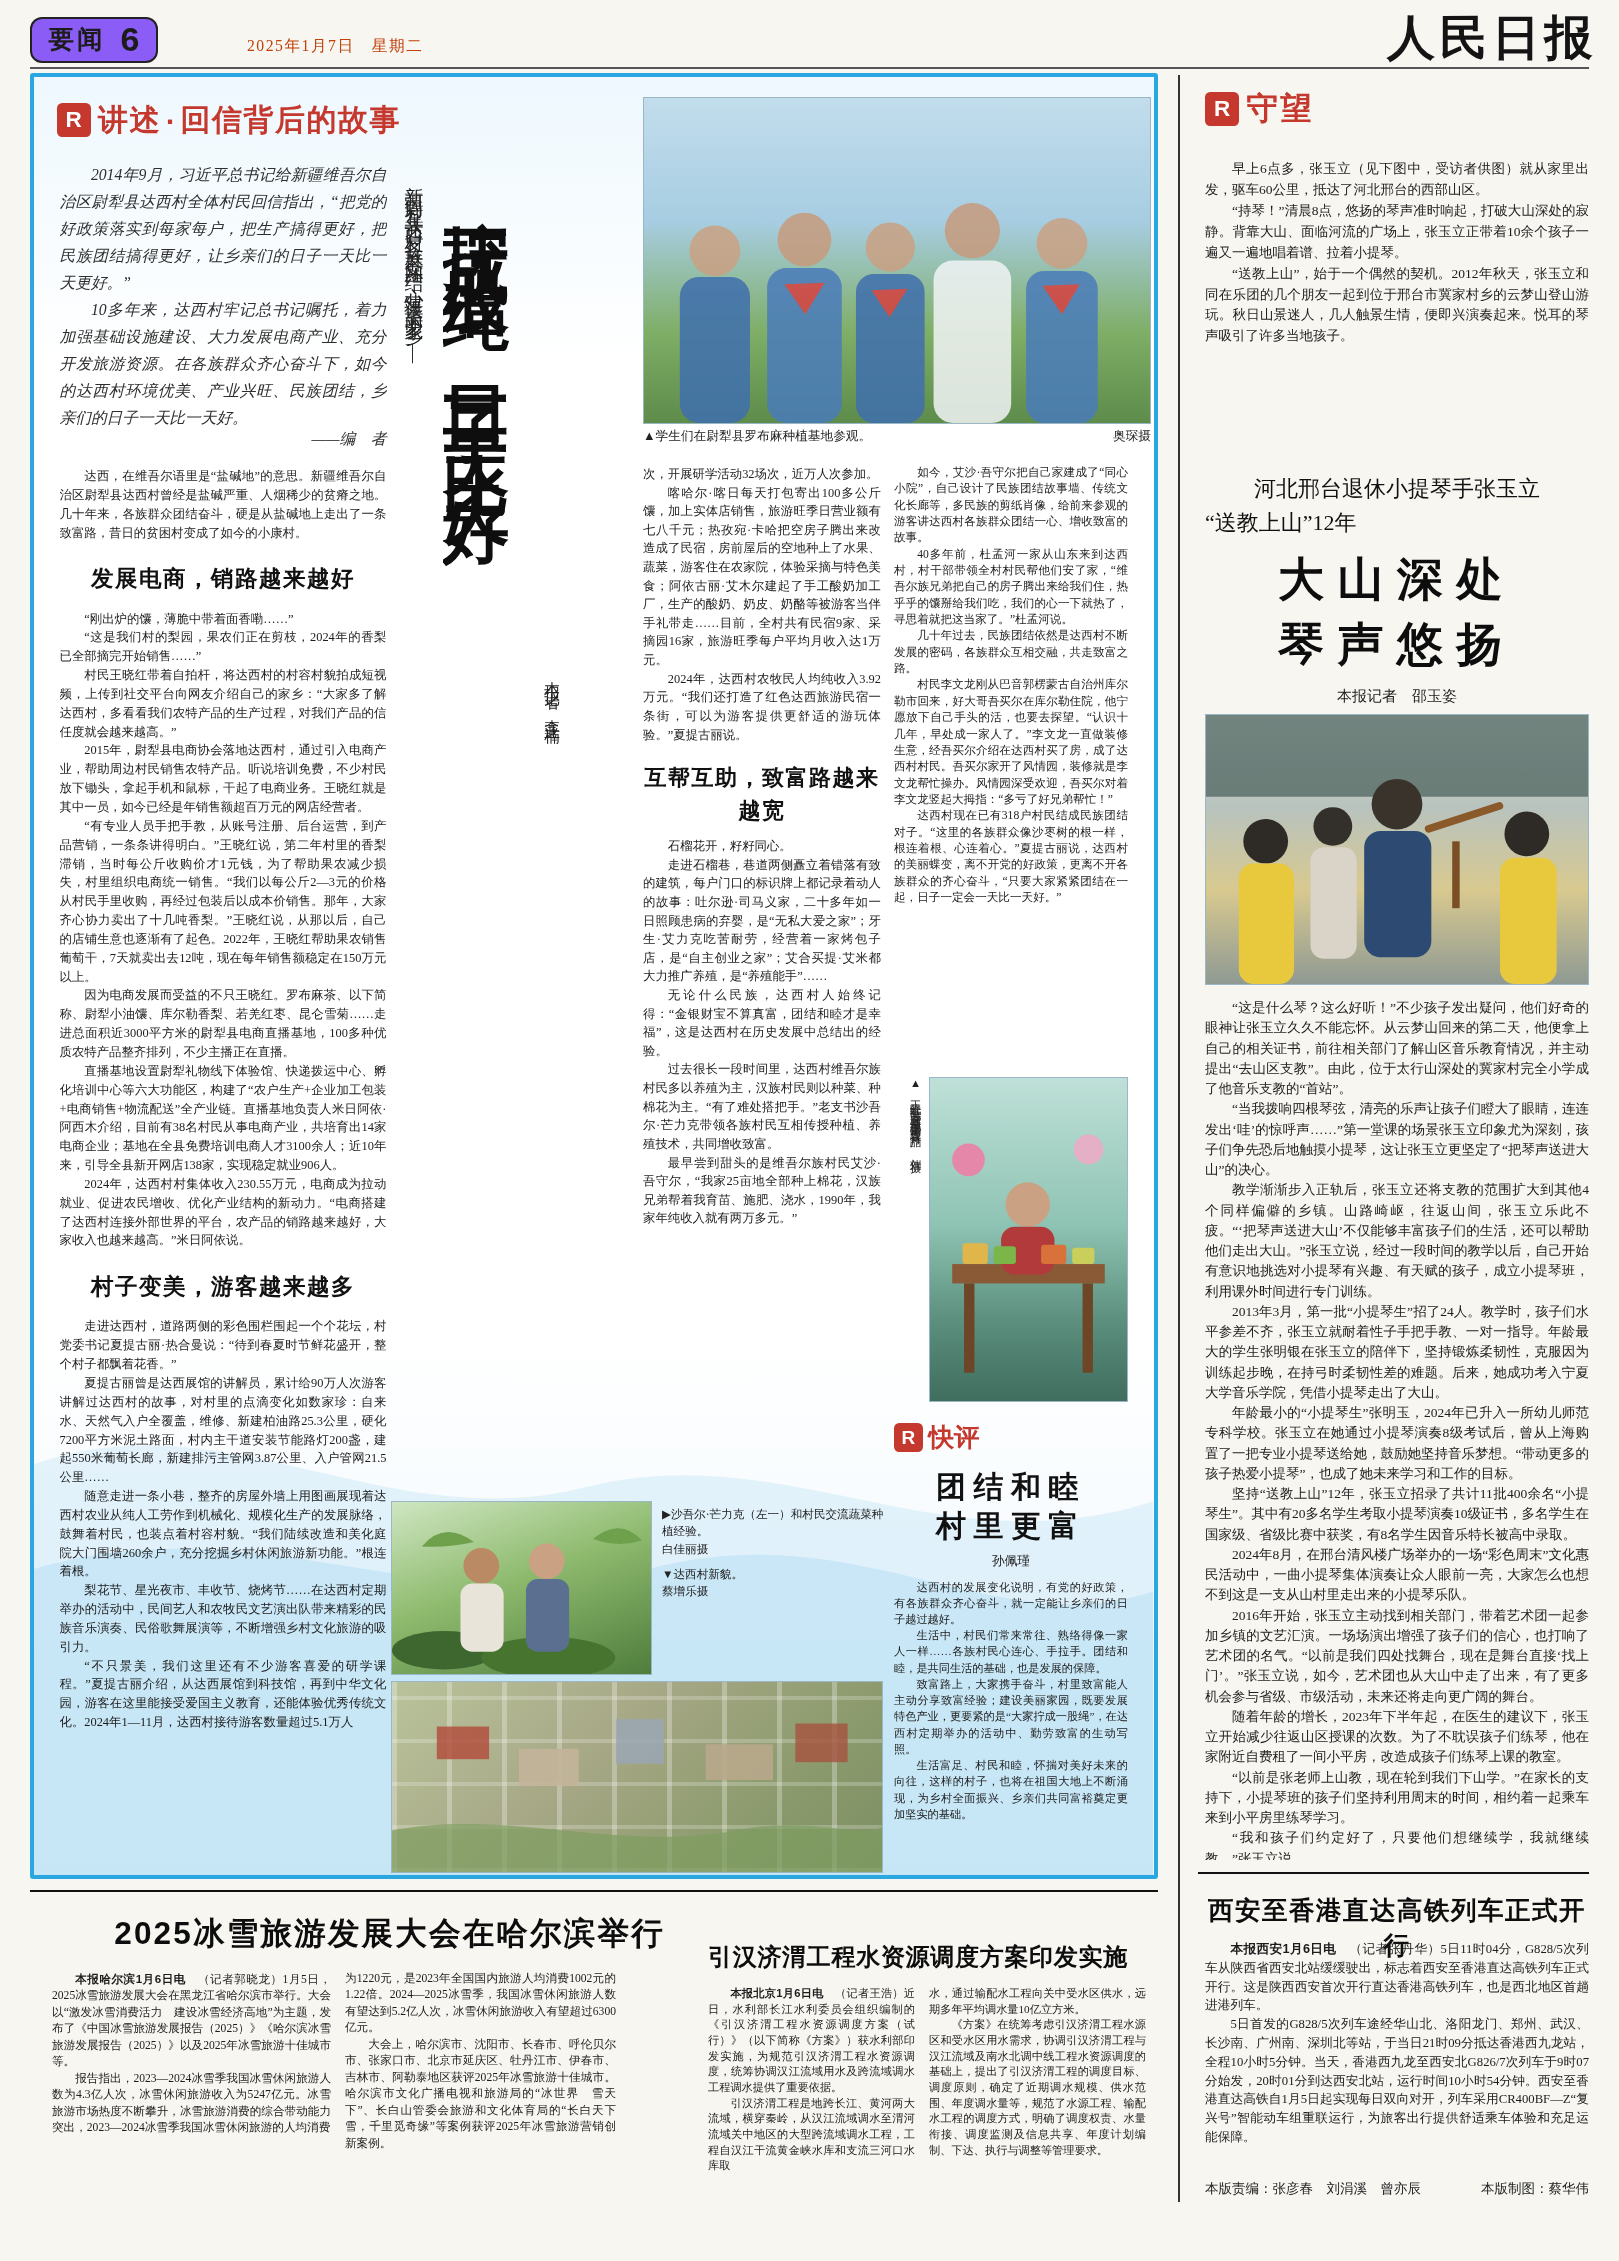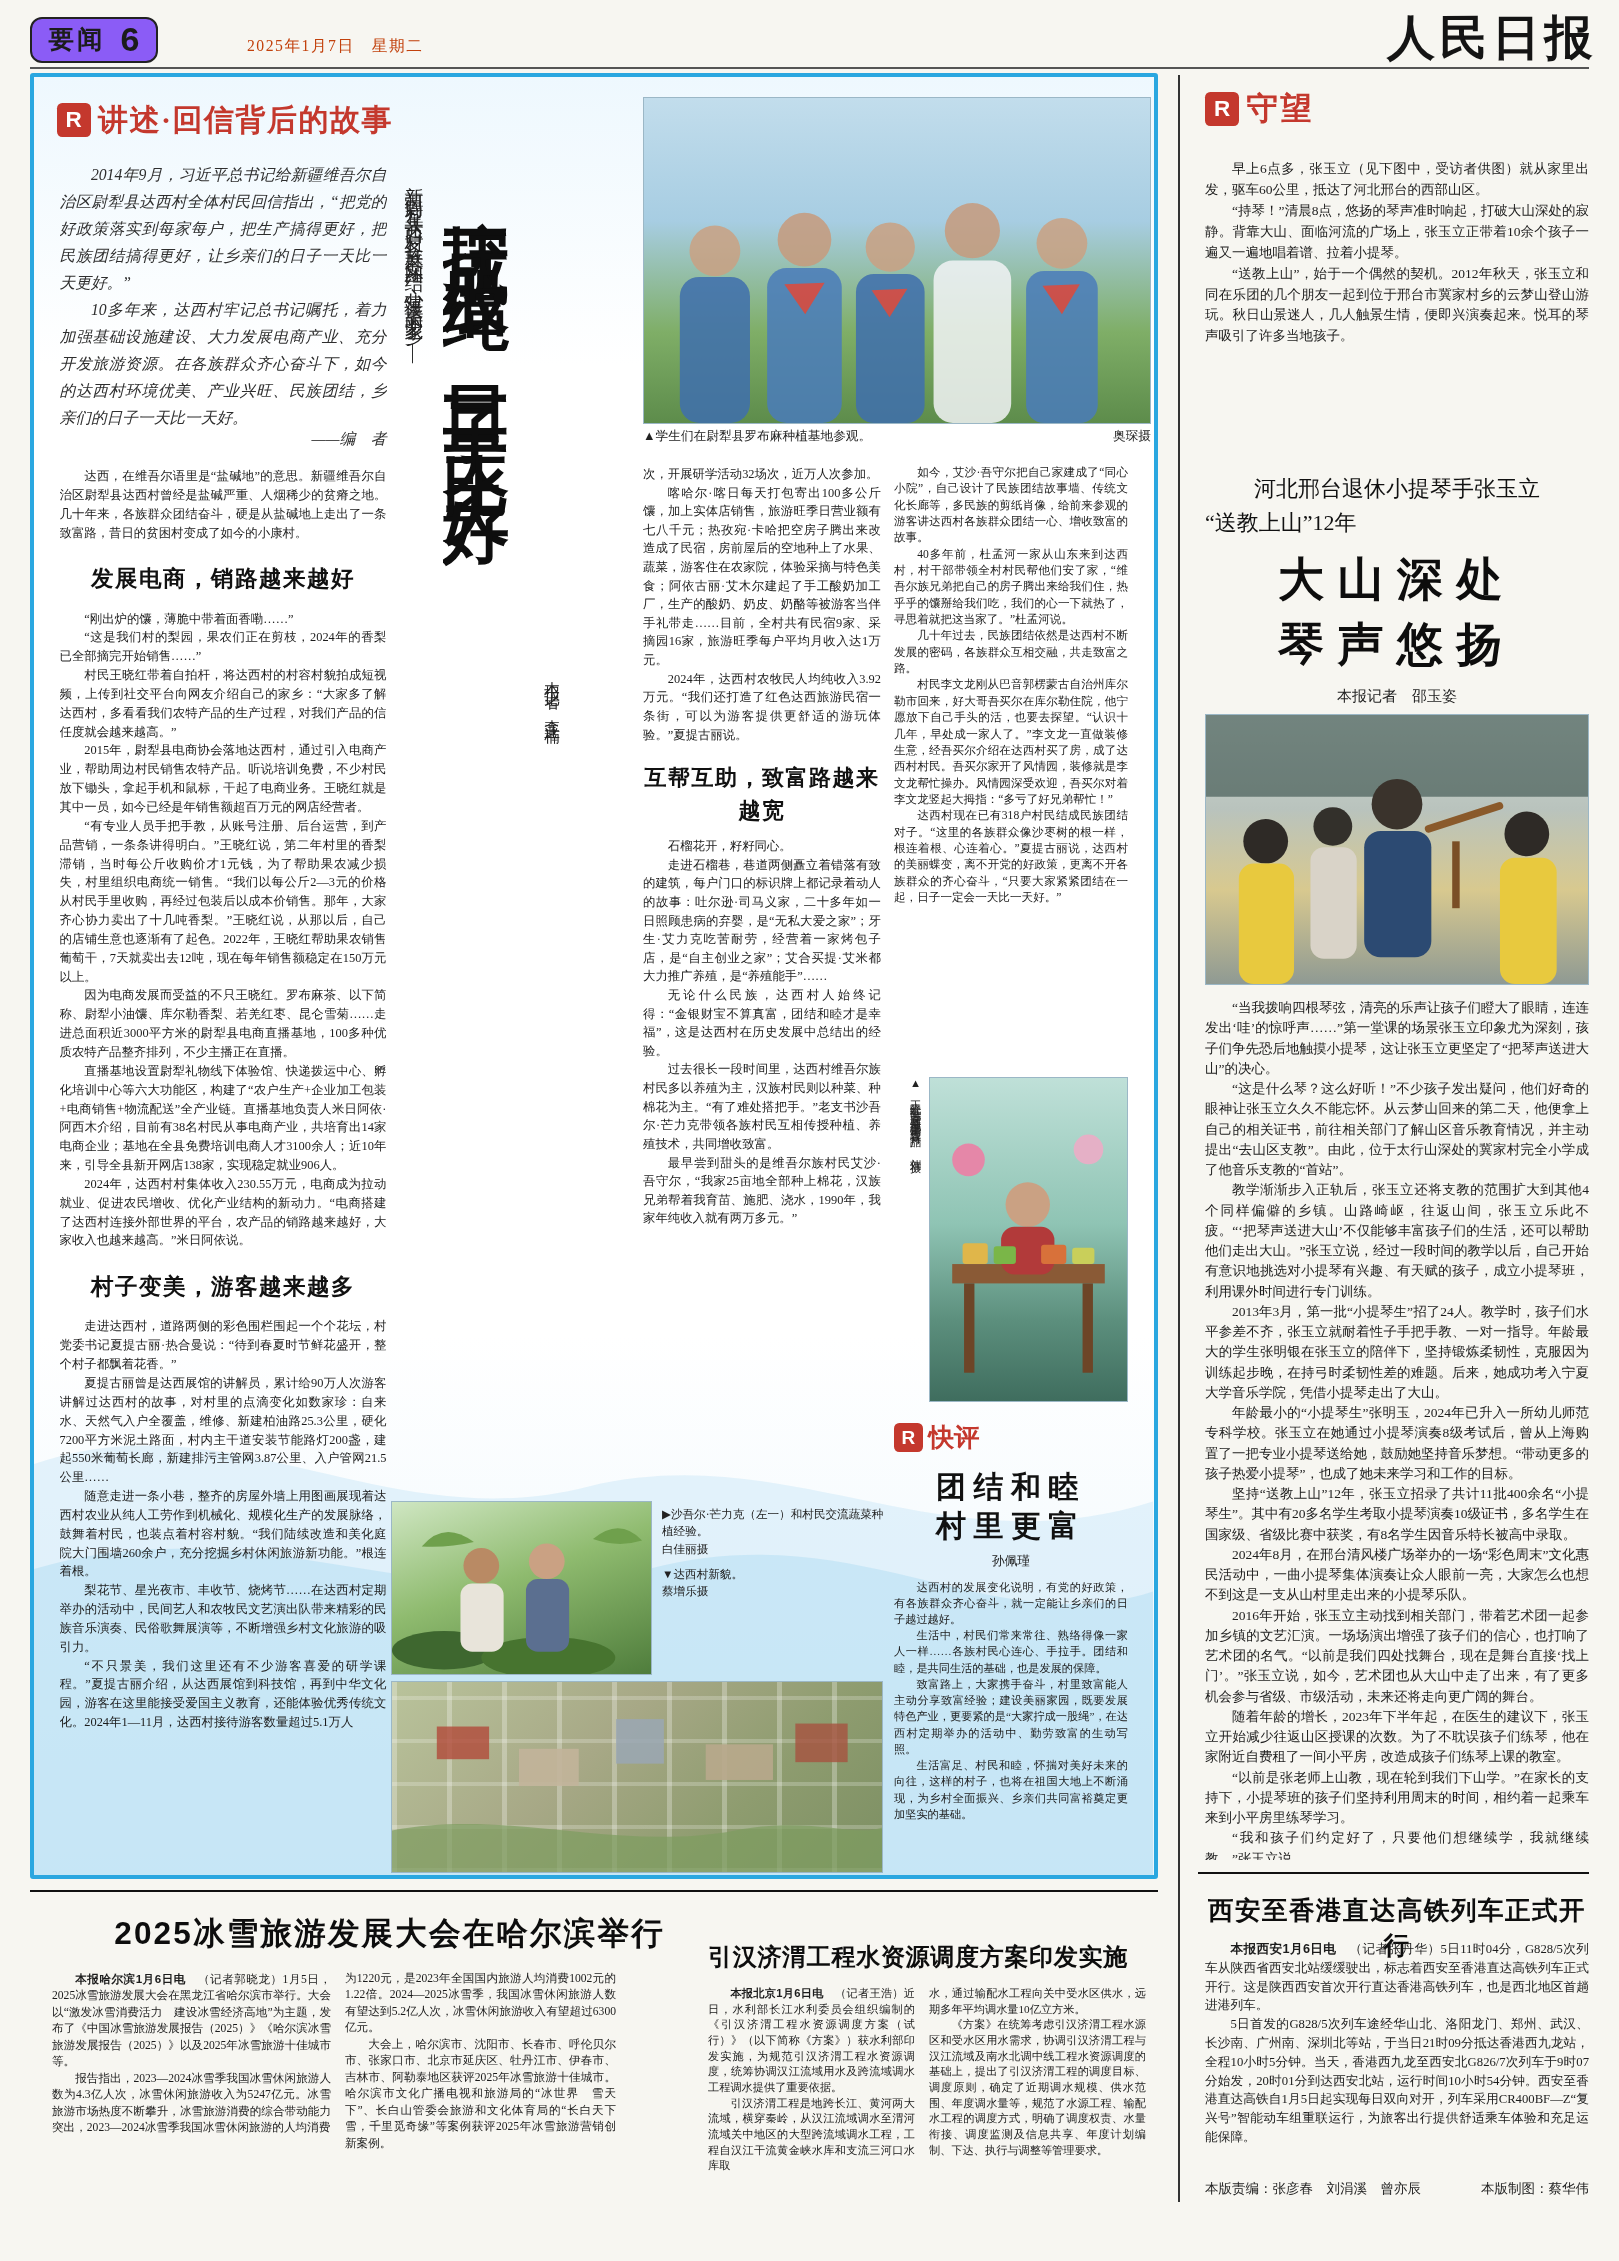--- a/index.html
+++ b/index.html
@@ -10,21 +10,21 @@
   .clip { overflow:hidden; }
   p { text-indent:2em; text-align:justify; line-height:inherit; }
   p.cont { text-indent:0; }
   p b { font-family:"Liberation Sans",sans-serif; }
   h3.sec-head { font-family:"Liberation Sans",sans-serif; font-weight:700; text-align:center;
                 font-size:22.5px; margin:19.5px 0 13.5px; letter-spacing:1.5px; color:#111; }
   .vtext { writing-mode:vertical-rl; }
   .rchip { display:inline-flex; align-items:center; justify-content:center;
            background:#c4382d; color:#fff; border-radius:5.2px;
            font-family:"Liberation Sans",sans-serif; font-weight:700; }
-  .redlabel { color:#c4382d; font-family:Liberation Serif, serif; font-weight:700; }
+  .redlabel { color:#c4382d; font-family:Liberation Mono, monospace; font-weight:700; }
 
   
   #header-box { left:30px; top:16.5px; height:46px; border:2.2px solid #222; border-radius:12px;
                 display:flex; align-items:center; gap:15px; padding:0 16.5px; background:#8b5cf6; }
   #header-box .sec { font-family:"Liberation Sans",sans-serif; font-weight:700; font-size:25.5px; letter-spacing:3px;}
   #header-box .num { font-family:"Liberation Sans",sans-serif; font-weight:700; font-size:34px; }
   #date-line { left:247px; top:36px; font-size:15.7px; letter-spacing:1.5px; color:#c2410c; }
   #masthead { left:1327px; top:6px; width:270px; font-size:48px; font-weight:900; letter-spacing:4.5px;
               color:#141414; font-family:"DejaVu Serif","Liberation Serif",serif; text-align:right; }
   #header-rule { left:30px; top:67px; width:1559px; height:1.5px; background:#555; }
@@ -318,22 +318,22 @@
       <rect x="394" y="192" width="76" height="170" rx="20" fill="#e8c93e"></rect>
     <circle cx="256" cy="120" r="34" fill="#3a332c"></circle>
       <rect x="212" y="156" width="90" height="170" rx="22" fill="#2c4a72"></rect>
     <rect x="292" y="150" width="110" height="10" rx="5" transform="rotate(-18 292 150)" fill="#8a5a2b"></rect>
     <circle cx="170" cy="150" r="26" fill="#33302b"></circle>
       <rect x="140" y="178" width="62" height="150" rx="18" fill="#d9d3c8"></rect>
     <rect x="330" y="170" width="10" height="90" fill="#7a4f26"></rect>
   </svg>
 </div>
 <div class="abs clip" id="sw-body">
+    <p>“这是什么琴？这么好听！”不少孩子发出疑问，他们好奇的眼神让张玉立久久不能忘怀。从云梦山回来的第二天，他便拿上自己的相关证书，前往相关部门了解山区音乐教育情况，并主动提出“去山区支教”。由此，位于太行山深处的冀家村完全小学成了他音乐支教的“首站”。</p>
     <p>“当我拨响四根琴弦，清亮的乐声让孩子们瞪大了眼睛，连连发出‘哇’的惊呼声……”第一堂课的场景张玉立印象尤为深刻，孩子们争先恐后地触摸小提琴，这让张玉立更坚定了“把琴声送进大山”的决心。</p>
-    <p>“这是什么琴？这么好听！”不少孩子发出疑问，他们好奇的眼神让张玉立久久不能忘怀。从云梦山回来的第二天，他便拿上自己的相关证书，前往相关部门了解山区音乐教育情况，并主动提出“去山区支教”。由此，位于太行山深处的冀家村完全小学成了他音乐支教的“首站”。</p>
     <p>教学渐渐步入正轨后，张玉立还将支教的范围扩大到其他4个同样偏僻的乡镇。山路崎岖，往返山间，张玉立乐此不疲。“‘把琴声送进大山’不仅能够丰富孩子们的生活，还可以帮助他们走出大山。”张玉立说，经过一段时间的教学以后，自己开始有意识地挑选对小提琴有兴趣、有天赋的孩子，成立小提琴班，利用课外时间进行专门训练。</p>
     <p>2013年3月，第一批“小提琴生”招了24人。教学时，孩子们水平参差不齐，张玉立就耐着性子手把手教、一对一指导。年龄最大的学生张明银在张玉立的陪伴下，坚持锻炼柔韧性，克服因为训练起步晚，在持弓时柔韧性差的难题。后来，她成功考入宁夏大学音乐学院，凭借小提琴走出了大山。</p>
     <p>年龄最小的“小提琴生”张明玉，2024年已升入一所幼儿师范专科学校。张玉立在她通过小提琴演奏8级考试后，曾从上海购置了一把专业小提琴送给她，鼓励她坚持音乐梦想。“带动更多的孩子热爱小提琴”，也成了她未来学习和工作的目标。</p>
     <p>坚持“送教上山”12年，张玉立招录了共计11批400余名“小提琴生”。其中有20多名学生考取小提琴演奏10级证书，多名学生在国家级、省级比赛中获奖，有8名学生因音乐特长被高中录取。</p>
     <p>2024年8月，在邢台清风楼广场举办的一场“彩色周末”文化惠民活动中，一曲小提琴集体演奏让众人眼前一亮，大家怎么也想不到这是一支从山村里走出来的小提琴乐队。</p>
     <p>2016年开始，张玉立主动找到相关部门，带着艺术团一起参加乡镇的文艺汇演。一场场演出增强了孩子们的信心，也打响了艺术团的名气。“以前是我们四处找舞台，现在是舞台直接‘找上门’。”张玉立说，如今，艺术团也从大山中走了出来，有了更多机会参与省级、市级活动，未来还将走向更广阔的舞台。</p>
     <p>随着年龄的增长，2023年下半年起，在医生的建议下，张玉立开始减少往返山区授课的次数。为了不耽误孩子们练琴，他在家附近自费租了一间小平房，改造成孩子们练琴上课的教室。</p>
     <p>“以前是张老师上山教，现在轮到我们下山学。”在家长的支持下，小提琴班的孩子们坚持利用周末的时间，相约着一起乘车来到小平房里练琴学习。</p>
     <p>“我和孩子们约定好了，只要他们想继续学，我就继续教。”张玉立说。</p>
   </div>

